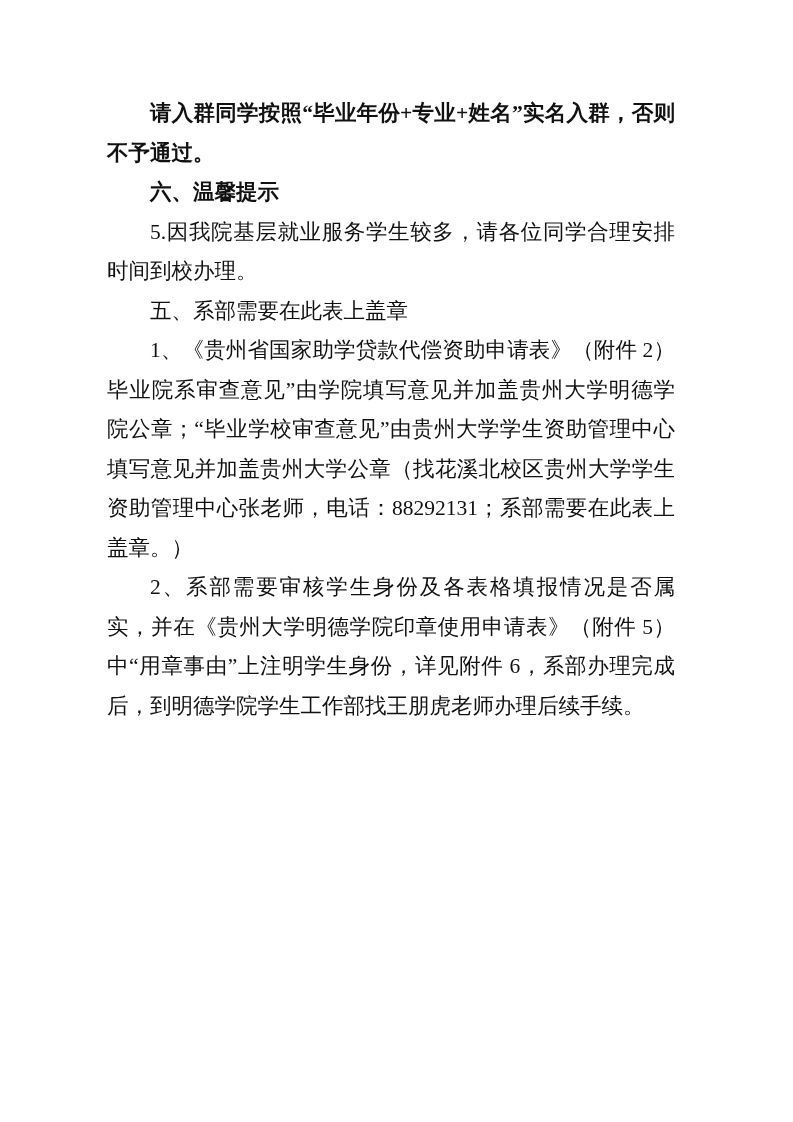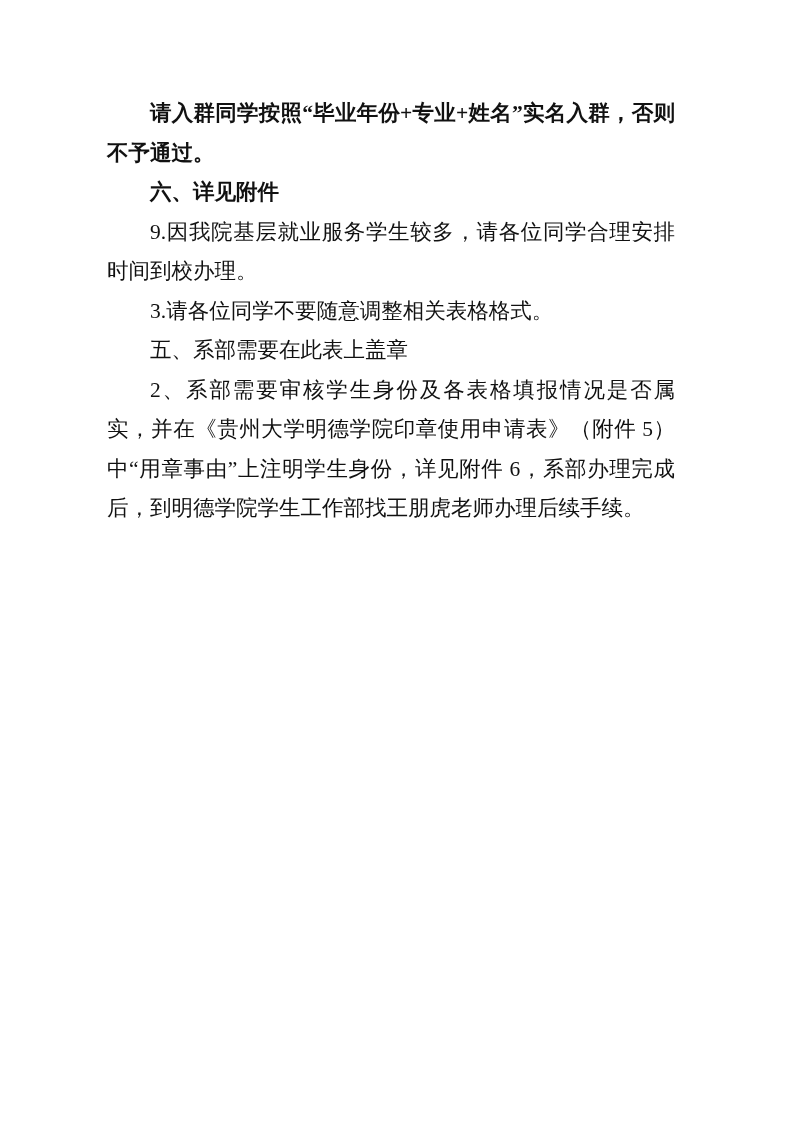--- a/index.html
+++ b/index.html
@@ -51,20 +51,20 @@
     line-height: 24px;
     color: #1a1a1a;
   }
 </style>
 </head>
 <body>
 
 <div class="page">
   <div class="content">
     <p class="para bold">请入群同学按照“毕业年份+专业+姓名”实名入群，否则不予通过。</p>
-    <p class="para bold heading">六、详见附件</p>
-    <p class="para">9.因我院基层就业服务学生较多，请各位同学合理安排时间到校办理。</p>
-    <p class="para">3.请各位同学不要随意调整相关表格格式。</p>
+    <p class="para bold heading">六、温馨提示</p>
+    <p class="para">5.因我院基层就业服务学生较多，请各位同学合理安排时间到校办理。</p>
     <p class="para heading">五、系部需要在此表上盖章</p>
+    <p class="para">1、《贵州省国家助学贷款代偿资助申请表》（附件 2）毕业院系审查意见”由学院填写意见并加盖贵州大学明德学院公章；“毕业学校审查意见”由贵州大学学生资助管理中心填写意见并加盖贵州大学公章（找花溪北校区贵州大学学生资助管理中心张老师，电话：88292131；系部需要在此表上盖章。）</p>
     <p class="para">2、系部需要审核学生身份及各表格填报情况是否属实，并在《贵州大学明德学院印章使用申请表》（附件 5）中“用章事由”上注明学生身份，详见附件 6，系部办理完成后，到明德学院学生工作部找王朋虎老师办理后续手续。</p>
   </div>
   <div class="page-number">6</div>
 </div>
 
 </body></html>

